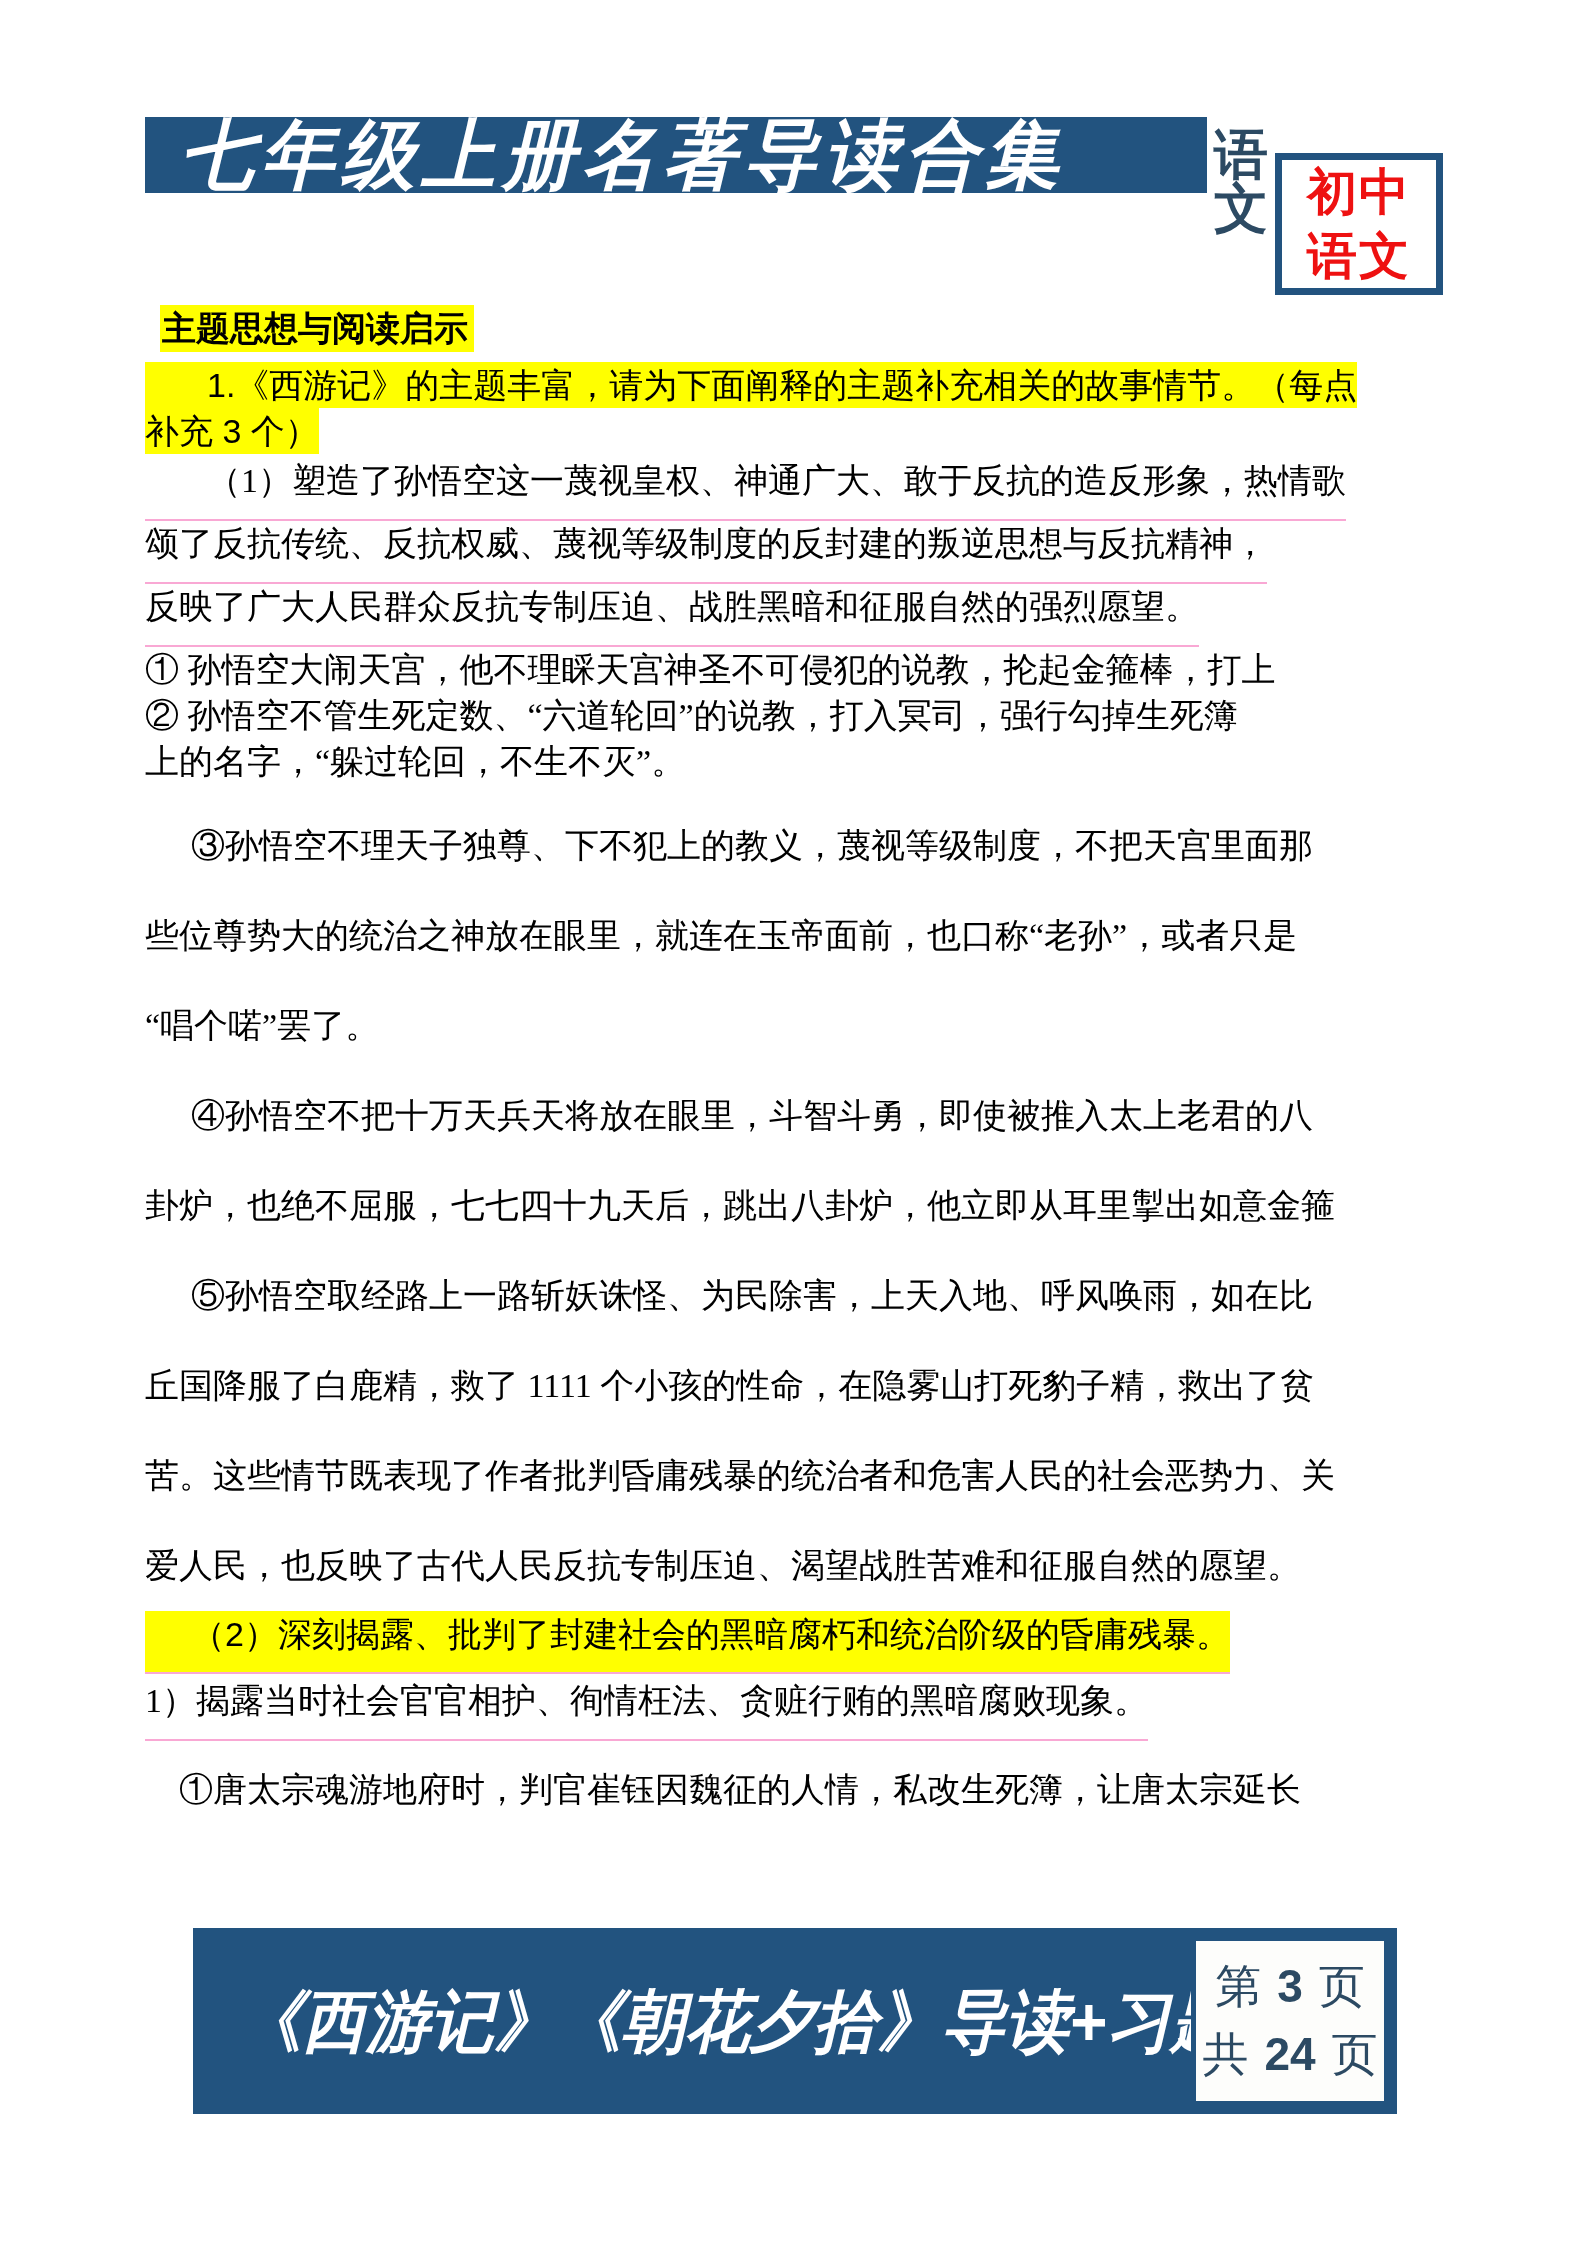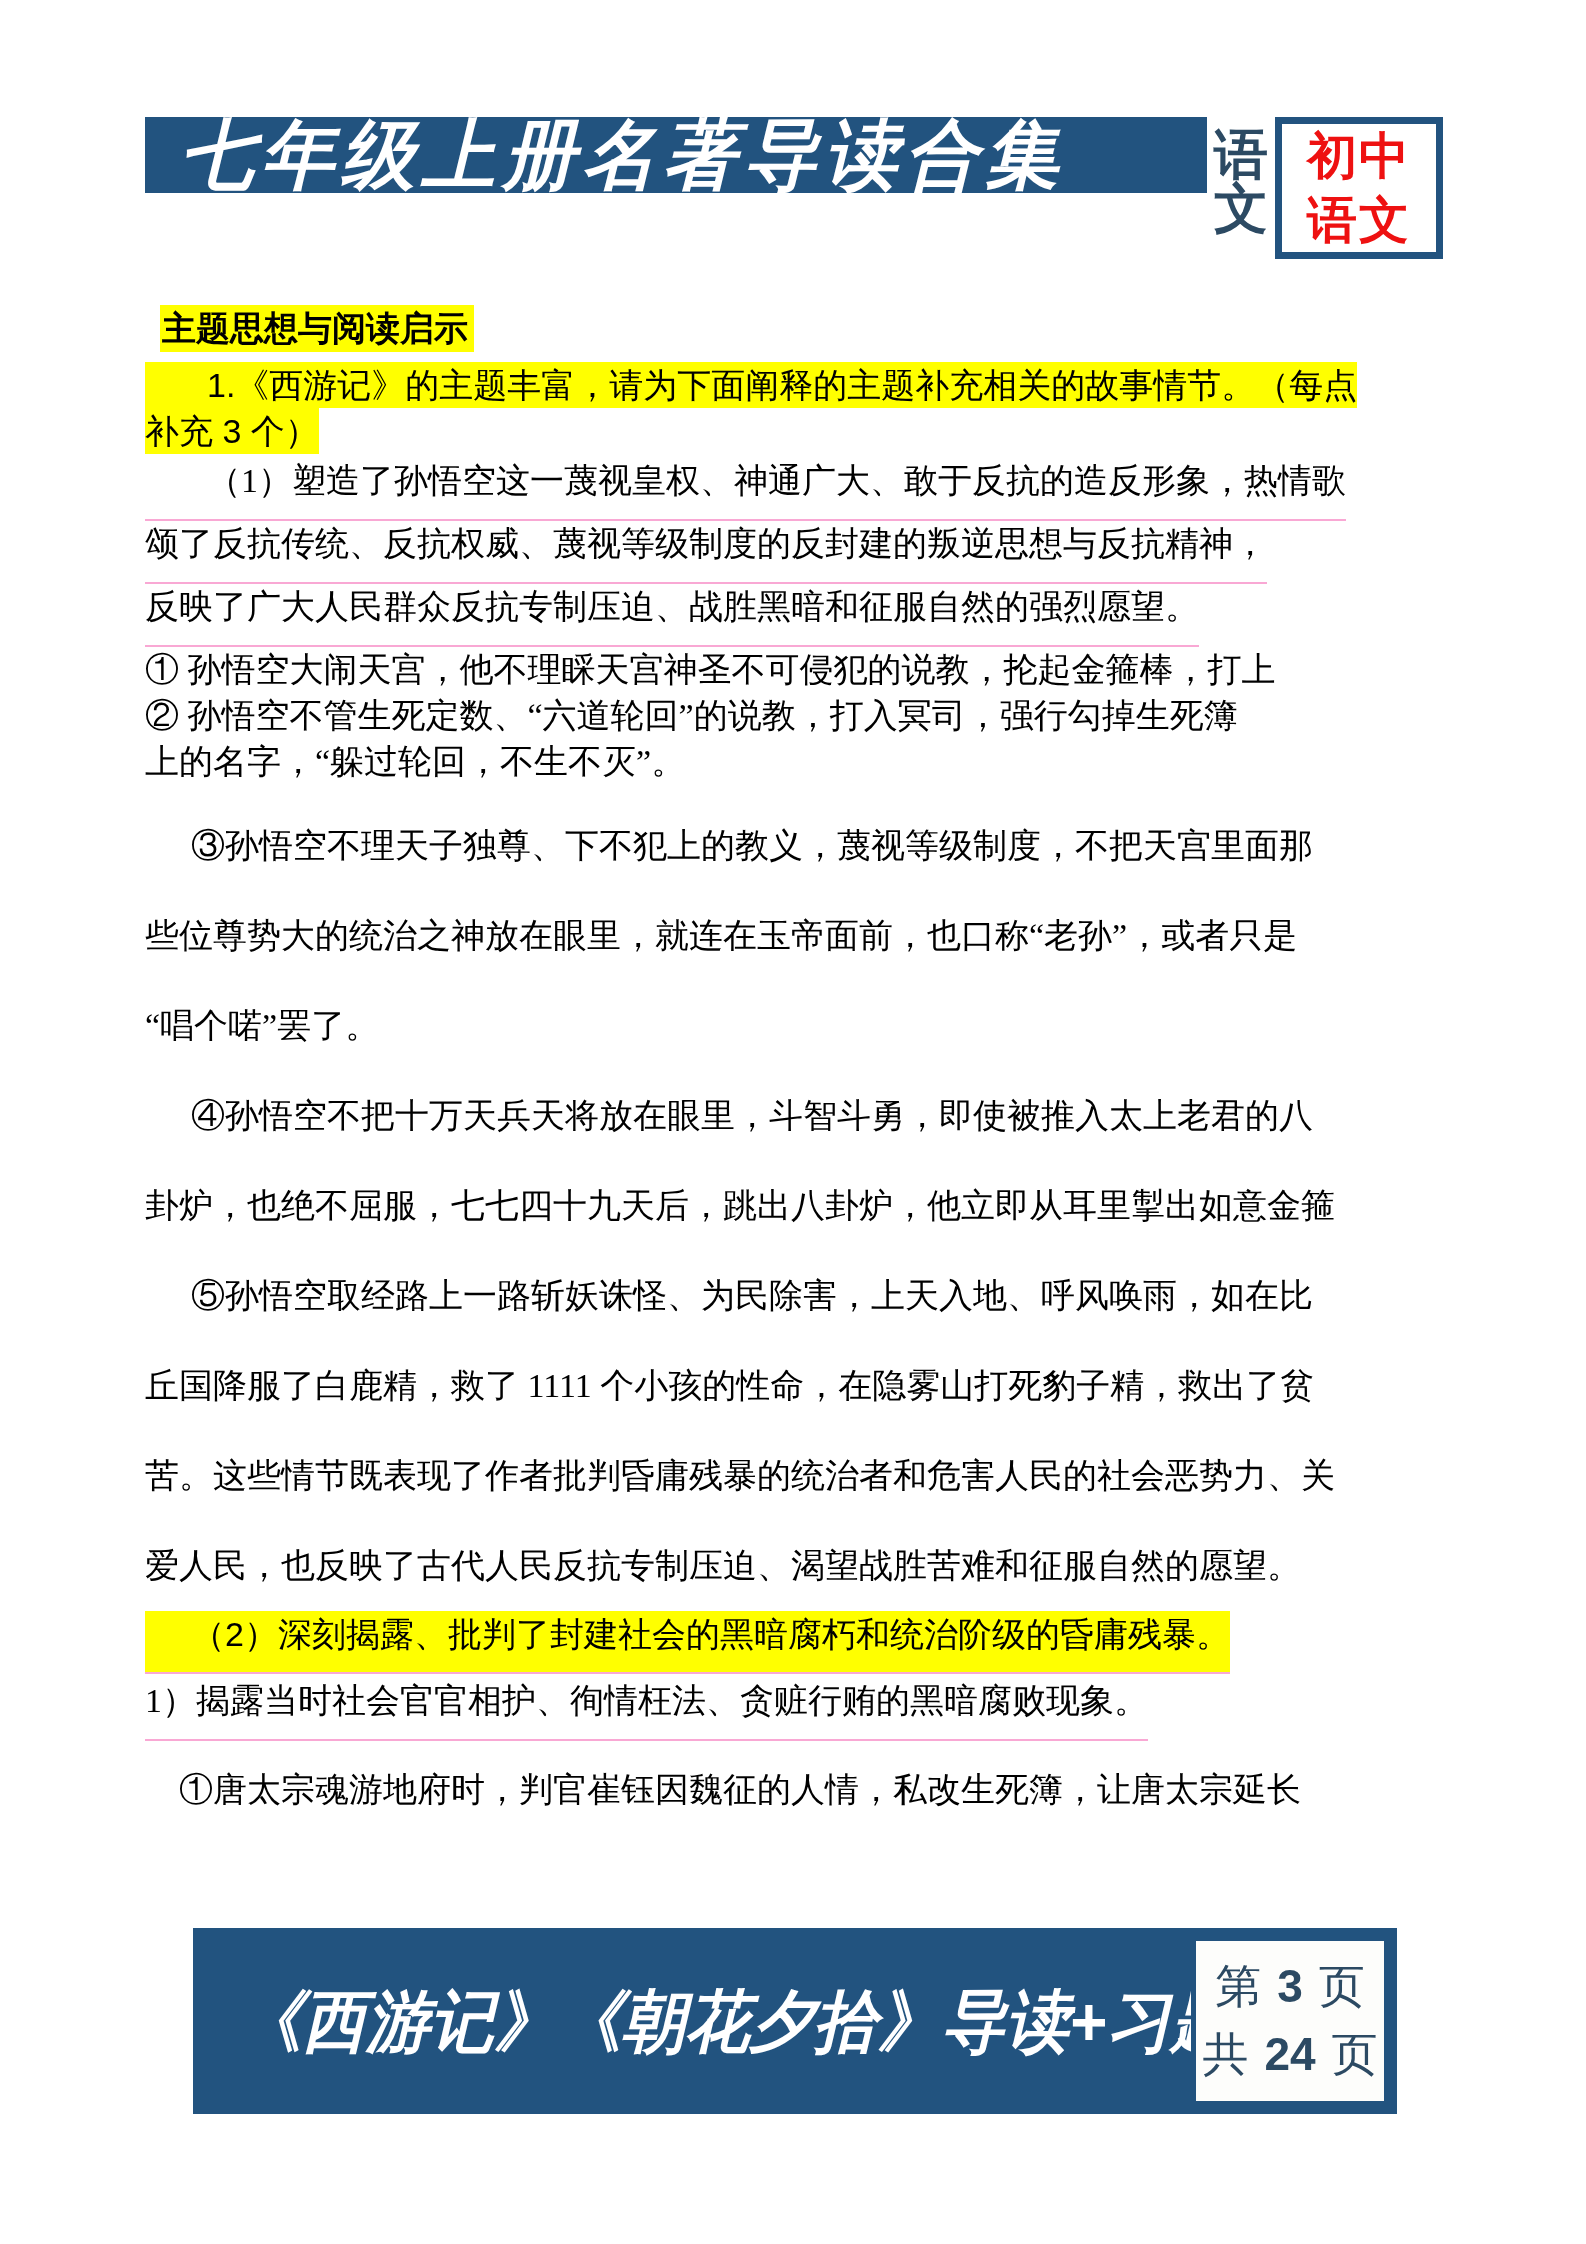--- a/index.html
+++ b/index.html
@@ -77,20 +77,21 @@
     display: flex;
     flex-direction: column;
     align-items: center;
     justify-content: center;
     color: #ee1111;
     font-family: "Liberation Sans", "DejaVu Sans", sans-serif;
     font-weight: bold;
     font-size: 50px;
     line-height: 1.28;
     letter-spacing: 2px;
+    margin-top: 36px;
   }
   .header-badge-chuzhong span { display: block; }
 
   
   .content {
     position: absolute;
     left: 145px;
     top: 305px;
     width: 1310px;
   }

